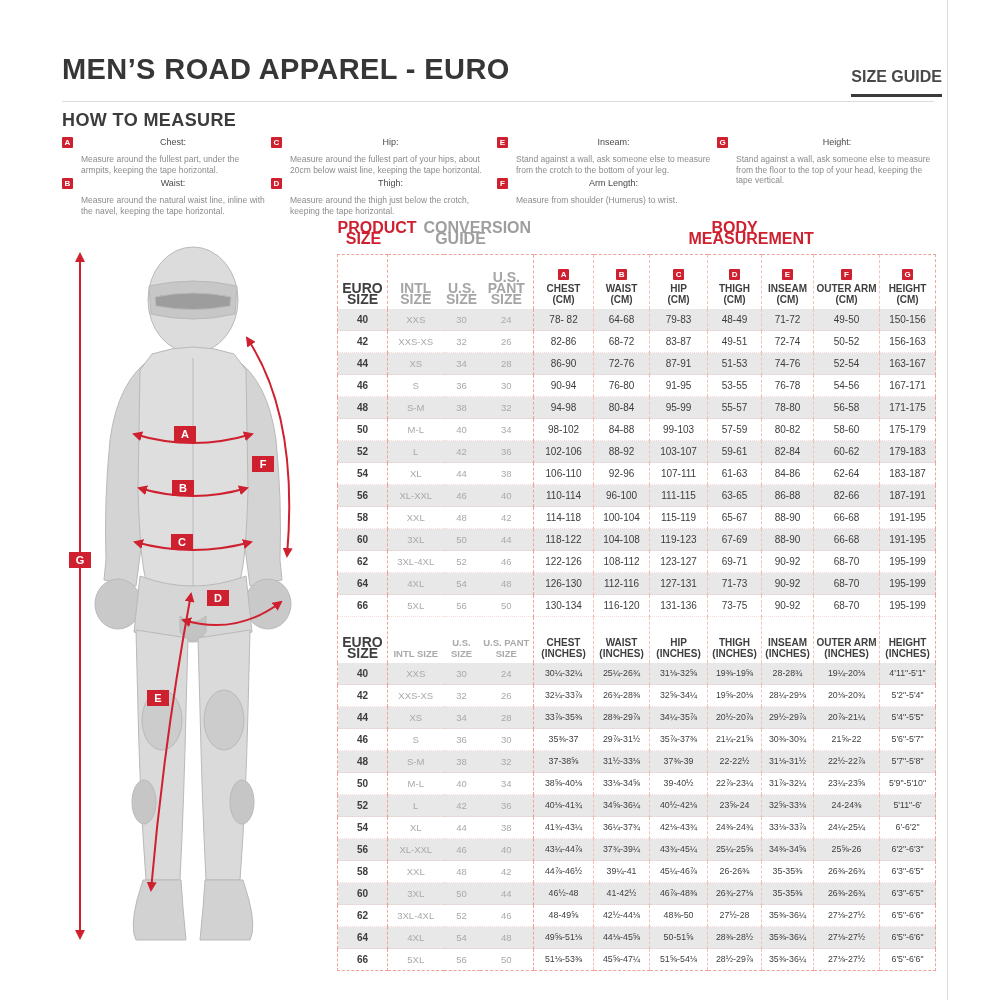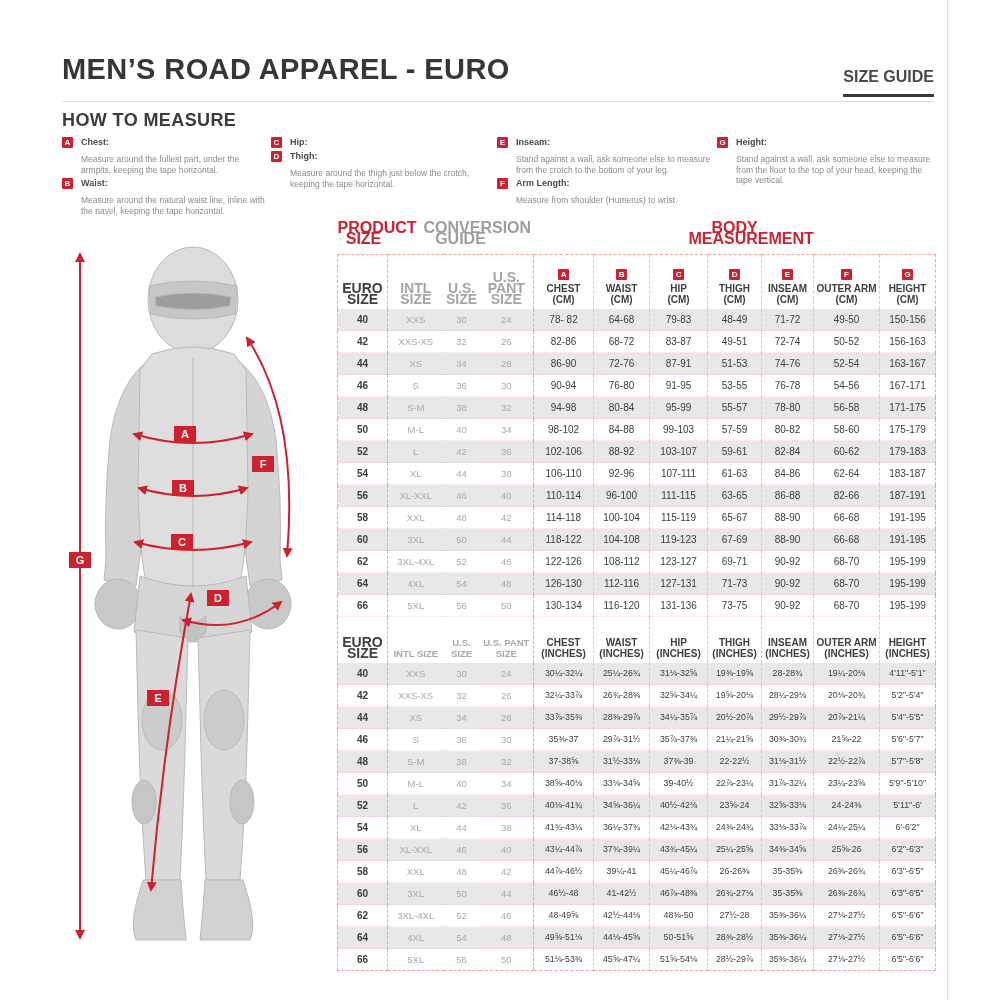--- a/index.html
+++ b/index.html
@@ -3,34 +3,34 @@
 <meta charset="utf-8">
 <style>
   html,body{margin:0;padding:0;background:#fff;}
   .page{position:relative;width:1000px;height:1000px;background:#fff;overflow:hidden;
         font-family:"Liberation Sans",sans-serif;color:#3d3d3d;}
   .edge-line{position:absolute;left:947px;top:0;width:1px;height:1000px;background:#dedede;}
 
   
   .title{position:absolute;left:62px;top:53px;margin:0;font-size:29px;font-weight:700;
          letter-spacing:.4px;color:#363636;}
-  .size-guide{position:absolute;right:66px;top:68px;font-size:16px;font-weight:700;color:#484848;
+  .size-guide{position:absolute;right:58px;top:68px;font-size:16px;font-weight:700;color:#484848;
               text-align:right;cursor:pointer;}
   .size-guide .bar{height:3px;background:#3a3a3a;margin-top:8px;}
   .rule{position:absolute;left:62px;right:66px;top:101px;height:1px;background:#dcdcdc;}
 
   
   .htm-title{position:absolute;left:62px;top:110px;font-size:18px;font-weight:700;
              letter-spacing:.4px;color:#3c3c3c;}
   .htm{position:absolute;left:62px;top:137px;width:876px;display:grid;
        grid-template-columns:203px 220px 214px 1fr;column-gap:6px;}
   .hm-item{display:grid;grid-template-columns:15px 1fr;column-gap:4px;margin-bottom:3px;}
   .badge{display:inline-flex;align-items:center;justify-content:center;width:11px;height:11px;
          background:#cf2030;color:#fff;font-weight:700;font-size:8px;border-radius:1px;}
-  .hm-term{font-size:9px;font-weight:700;color:#4a4a4a;line-height:11px;}
+  .hm-term{font-size:9px;font-weight:400;color:#4a4a4a;line-height:11px;text-align:center;}
   .hm-desc{font-size:8.5px;color:#8b8b8b;line-height:10.5px;margin-top:6px;}
 
   
   .sizes{position:absolute;left:337px;top:220px;width:598px;border-collapse:collapse;
          table-layout:fixed;}
   .sizes th,.sizes td{padding:0;text-align:center;vertical-align:middle;}
   .group-row th{height:32px;vertical-align:top;padding-top:2px;font-size:16px;font-weight:700;line-height:11px;margin-top:8px;}
   .group-row th span{display:inline-block;}
   .g-prod{color:#cf2030;}
   .g-conv{color:#9e9e9e;text-decoration:underline;}
@@ -96,20 +96,21 @@
             <div class="hm-term">Waist:</div>
         <div class="hm-desc">Measure around the natural waist line, inline with the navel, keeping the tape horizontal.</div>
           </div>
       </div>
     </div>
     <div>
       <div class="hm-item">
         <span class="badge">C</span>
         <div>
             <div class="hm-term">Hip:</div>
+        <div class="hm-desc">Measure around the fullest part of your hips, about 20cm below waist line, keeping the tape horizontal.</div>
           </div>
       </div>
       <div class="hm-item">
         <span class="badge">D</span>
         <div>
             <div class="hm-term">Thigh:</div>
         <div class="hm-desc">Measure around the thigh just below the crotch, keeping the tape horizontal.</div>
           </div>
       </div>
     </div>

